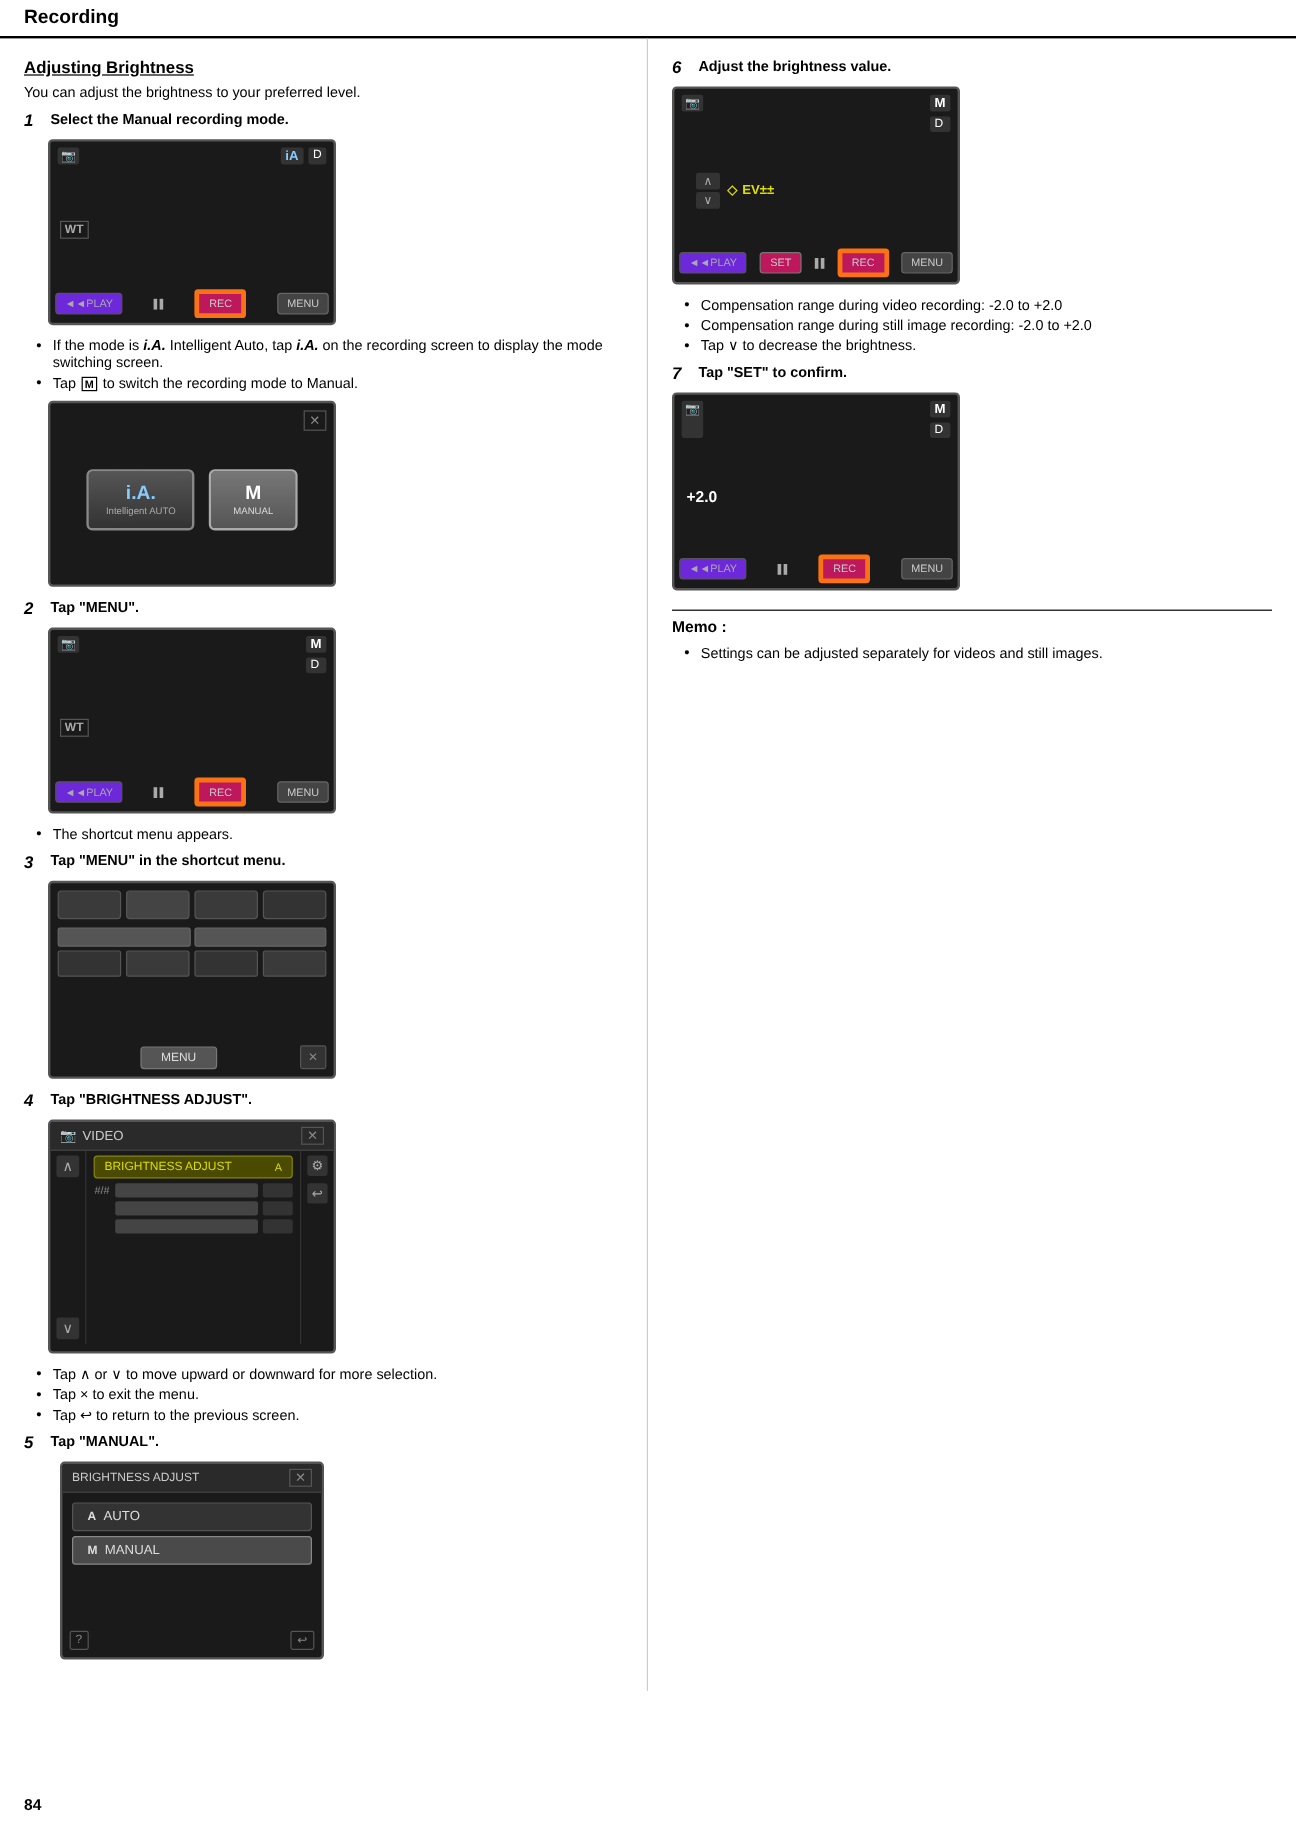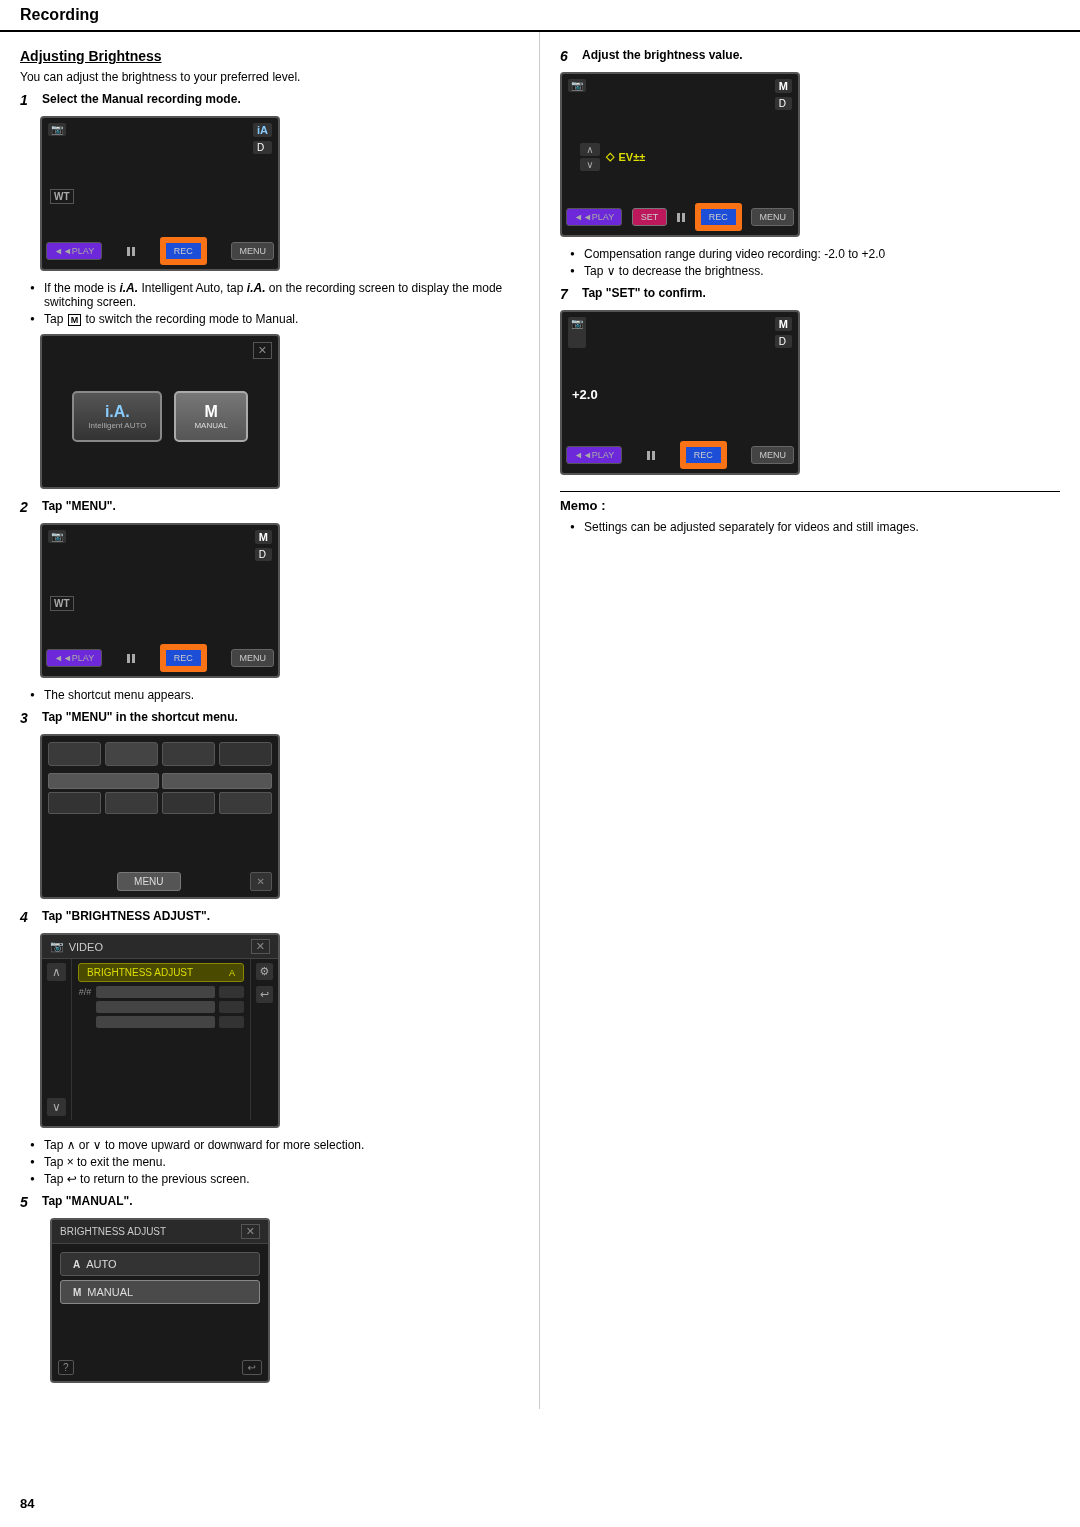--- a/index.html
+++ b/index.html
@@ -157,26 +157,26 @@
     .cam-btn-play {
       background: #6d28d9;
       color: #aaa;
       font-size: 9px;
       padding: 3px 7px;
       border-radius: 3px;
       border: 1px solid #555;
     }
 
     .cam-btn-rec {
-      background: #1d4ed8;
+      background: #be185d;
       color: #ccc;
       font-size: 9px;
       padding: 3px 8px;
       border-radius: 3px;
-      border: 6px solid #f97316;
+      border: 4px solid #f97316;
     }
 
     .cam-wt {
       color: #aaa;
       font-size: 10px;
       font-weight: bold;
       padding: 1px 3px;
       border: 1px solid #555;
     }
 
@@ -690,21 +690,21 @@
       <div class="body-text">You can adjust the brightness to your preferred level.</div>
 
       <div class="step-label">
         <span class="step-num">1</span>
         <span class="step-text">Select the Manual recording mode.</span>
       </div>
 
       <div class="cam-screen">
         <div class="cam-top-bar">
           <span class="cam-icon-small">📷</span>
-          <div style="display:flex; flex-direction:column; gap:4px;">
+          <div style="display:flex; flex-direction:row; gap:4px;">
             <span class="cam-icon-m" style="color:#88ccff;">iA</span>
             <span class="cam-d-icon">D</span>
           </div>
         </div>
         <div style="padding-left:8px;">
           <span class="cam-wt">WT</span>
         </div>
         <div class="cam-bottom-bar">
           <span class="cam-btn-play">◄◄PLAY</span>
           <span style="display:flex;gap:2px;align-items:center;">
@@ -920,20 +920,21 @@
             <span class="pause-bar" style="background:#aaa;"></span>
             <span class="pause-bar" style="background:#aaa;"></span>
           </span>
           <span class="cam-btn-rec">REC</span>
           <span class="cam-btn">MENU</span>
         </div>
       </div>
 
       <ul class="bullet-list">
         <li>Compensation range during video recording: -2.0 to +2.0</li>
+        <li>Compensation range during still image recording: -2.0 to +2.0</li>
         <li>Tap ∨ to decrease the brightness.</li>
       </ul>
 
       <div class="step-label">
         <span class="step-num">7</span>
         <span class="step-text">Tap "SET" to confirm.</span>
       </div>
 
       <div class="confirmed-screen">
         <div class="confirmed-top">

